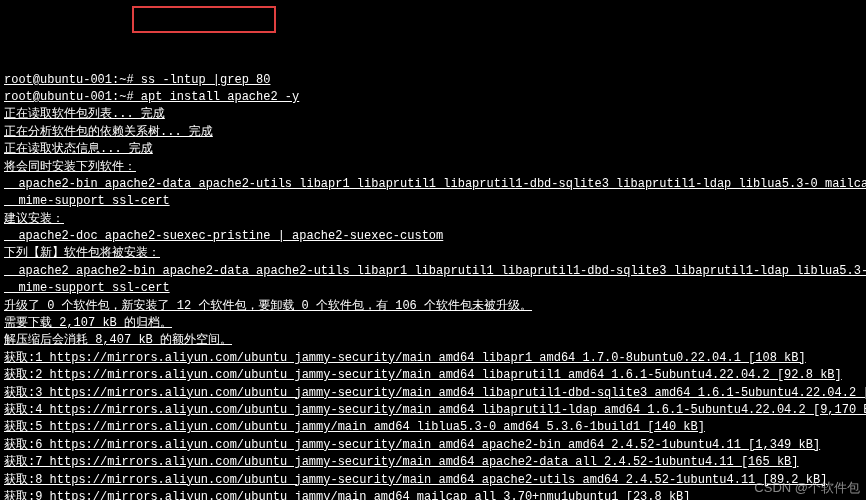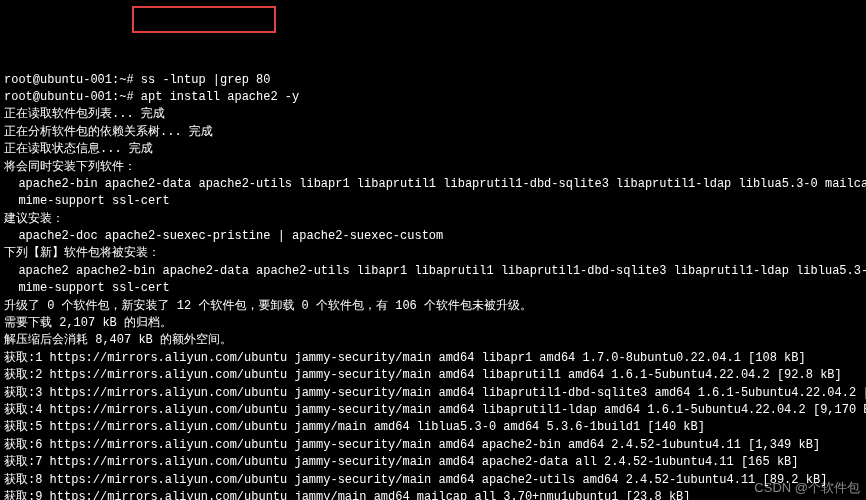--- a/index.html
+++ b/index.html
@@ -15,20 +15,21 @@
       line-height: 1.45;
       width: 866px;
       height: 500px;
       overflow: hidden;
       padding: 2px 4px;
       white-space: pre;
       position: relative;
     }
     .line {
       white-space: pre;
+      text-decoration: underline;
     }
     .highlight-box {
       position: absolute;
       border: 2px solid #e04040;
       top: 6px;
       left: 132px;
       width: 144px;
       height: 27px;
       pointer-events: none;
     }

